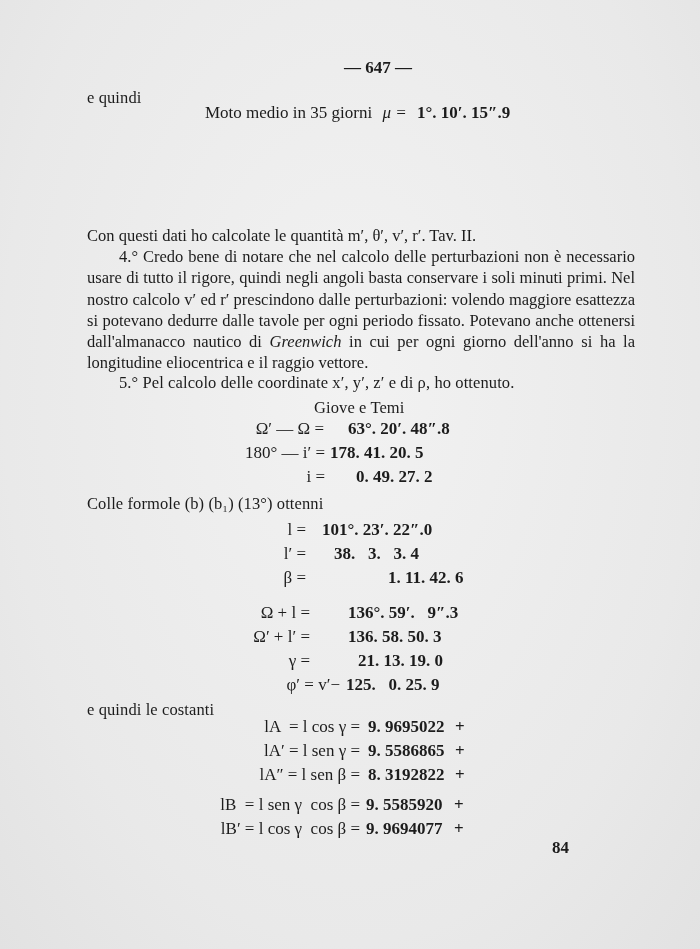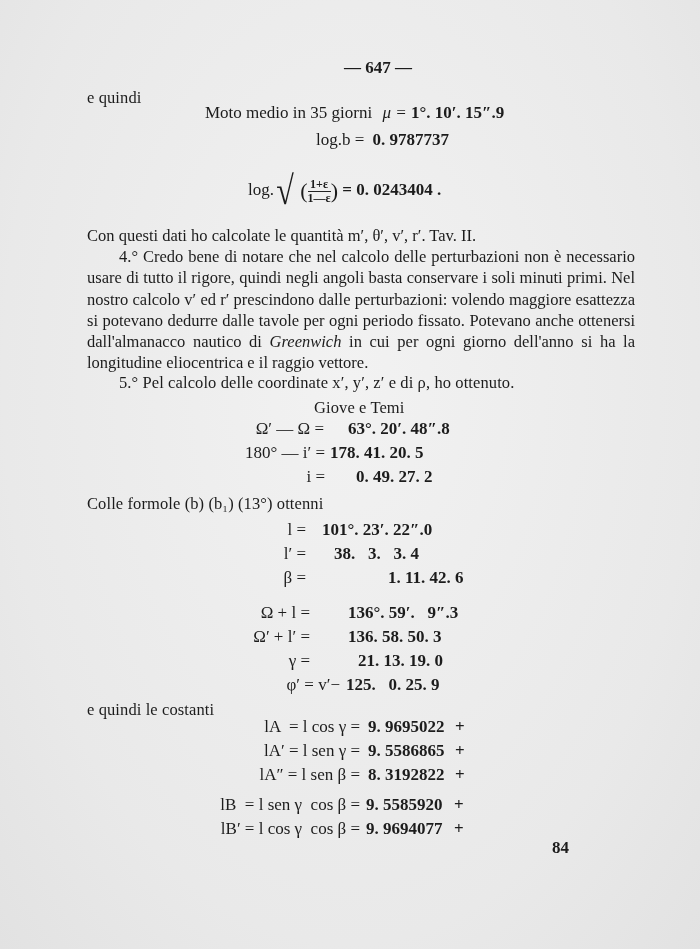--- a/index.html
+++ b/index.html
@@ -32,34 +32,25 @@
 
 <div class="page">
 
   <div class="abs header">— 647 —</div>
 
   <div class="abs txt" style="left:87px; top:88px;">e quindi</div>
 
   <div class="abs eq" style="left:205px; top:103px;">
     <span>Moto medio in 35 giorni</span>
     <span class="it" style="margin-left:6px;">μ =</span>
-    <span class="num" style="">1°. 10′. 15″.9</span>
-  </div>
-
-  <div class="abs eq" style="left:316px; top:130px;">
-    <span>log.b =</span>
-    <span class="num" style="margin-left:4px;">0. 9787737</span>
+    <span class="num" style="margin-left:6px;">1°. 10′. 15″.9</span>
   </div>
 
 
-  <div class="abs eq" style="left:248px; top:176px;">
-    <span>log.</span><span class="radical">√</span>
-    <span style="font-size:22px; vertical-align:middle;">(</span><span class="frac"><span class="top">1+ε</span><span>1—ε</span></span><span style="font-size:22px; vertical-align:middle;">)</span>
-    <span class="num">= 0. 0243404  .</span>
-  </div>
+
 
   <div class="abs para" style="top:225px;">Con questi dati ho calcolate le quantità m′, θ′, v′, r′. Tav. II.</div>
 
   <div class="abs para" style="top:246px; text-indent:32px;">
     <span>4.° Credo bene di notare che nel calcolo delle perturbazioni non è necessario usare di tutto il rigore, quindi negli angoli basta conservare i soli minuti primi. Nel nostro calcolo v′ ed r′ prescindono dalle perturbazioni: volendo maggiore esattezza si potevano dedurre dalle tavole per ogni periodo fissato. Potevano anche ottenersi dall'almanacco nautico di</span>
     <span class="it">Greenwich</span>
     <span>in cui per ogni giorno dell'anno si ha la longitudine eliocentrica e il raggio vettore.</span>
   </div>
 
   <div class="abs txt" style="left:119px; top:373px;">5.° Pel calcolo delle coordinate x′, y′, z′ e di ρ, ho ottenuto.</div>

